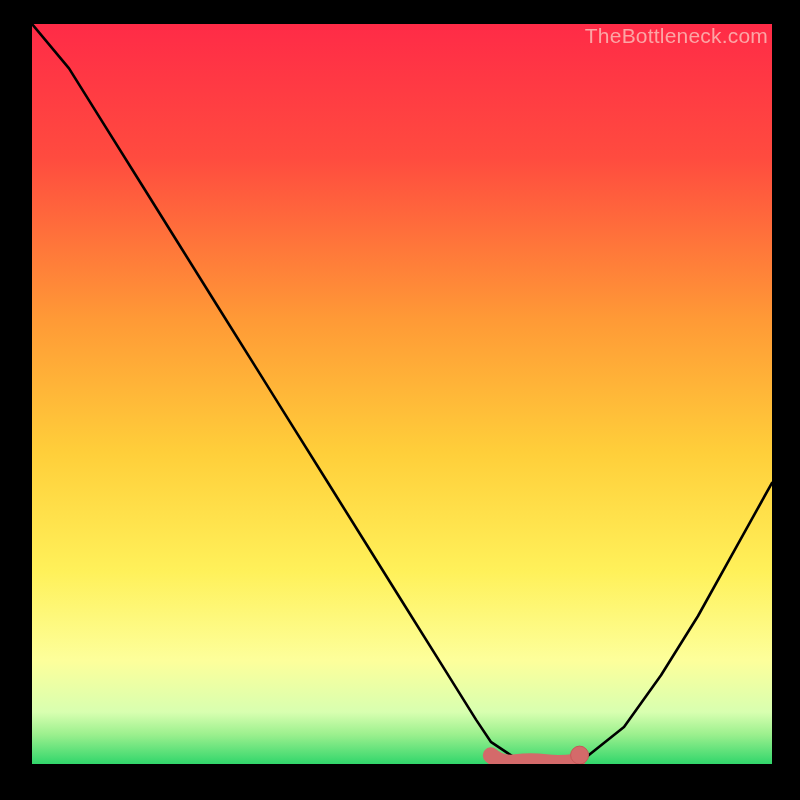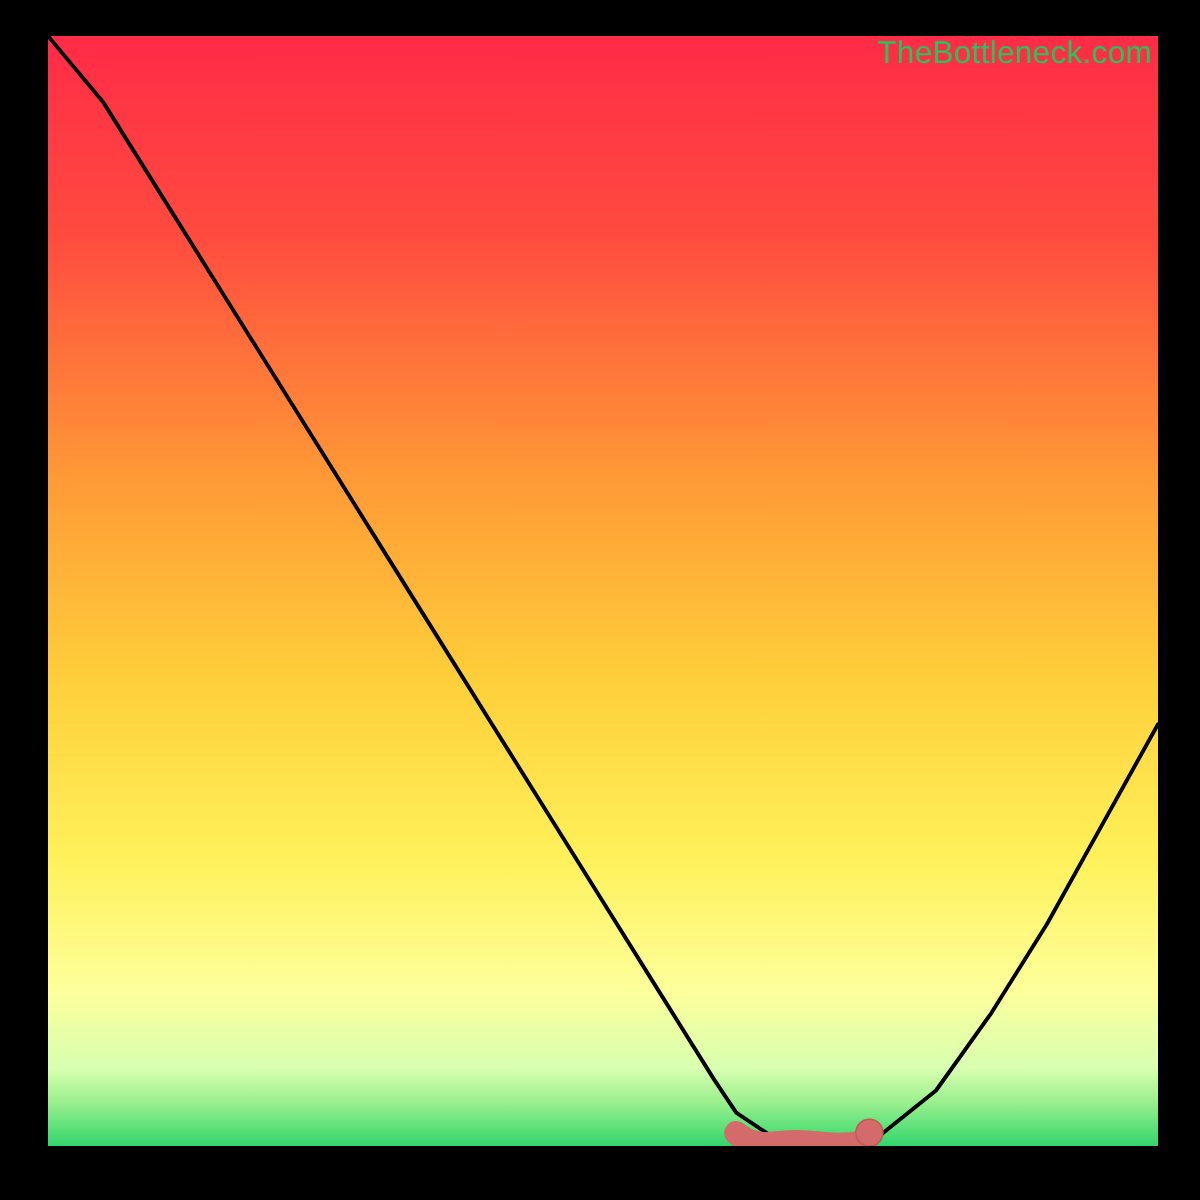--- a/index.html
+++ b/index.html
@@ -22,21 +22,21 @@
     left: 32px;
     top: 24px;
     width: 740px;
     height: 740px;
     overflow: hidden;
   }
   .watermark {
     position: absolute;
     top: 0;
     right: 4px;
-    color: #22c55e;
+    color: #fca5a5;
     font-size: 21px;
     font-weight: 500;
     letter-spacing: 0.2px;
     pointer-events: none;
     z-index: 10;
   }
   svg {
     display: block;
     position: absolute;
     left: 0;

